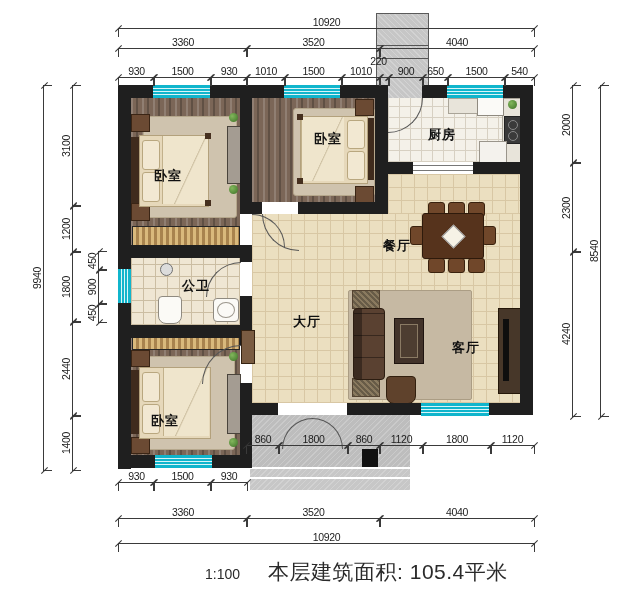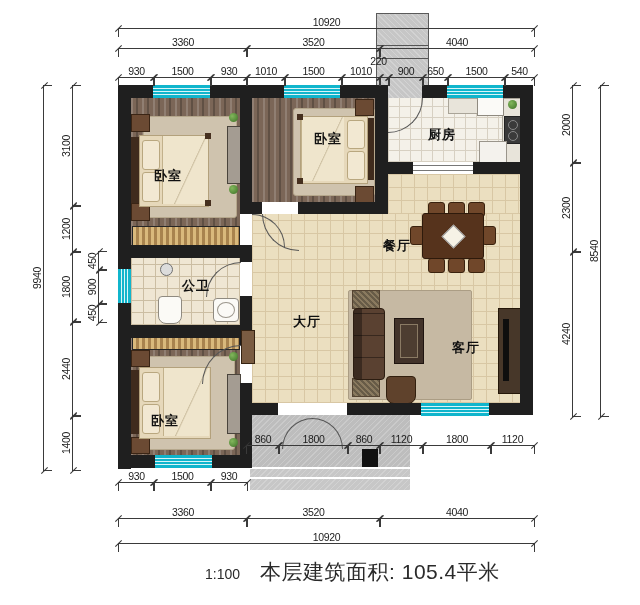--- a/index.html
+++ b/index.html
@@ -92,21 +92,21 @@
   .dim.h::after{right:-5px;top:-1px;}
   .dim.v::before{left:-4px;top:-1px;}
   .dim.v::after{left:-4px;bottom:-1px;}
   .dim > span{position:absolute;font-size:10.5px;color:#1c1c1c;white-space:nowrap;letter-spacing:-0.3px;}
   .dim.h > span{left:50%;top:-13px;transform:translateX(-50%);}
   .dim.v > span{top:50%;left:-7px;transform:translate(-50%,-50%) rotate(-90deg);}
   
   #caption{position:absolute;left:193px;top:558px;display:flex;align-items:baseline;z-index:7;color:#2a2a2a;}
   #caption .title{font-size:21px;border-bottom:2px solid #333;padding:0 4px 3px 0;}
   #caption .scale{font-size:14px;margin-left:12px;}
-  #caption .area{font-size:21px;margin-left:20px;letter-spacing:0.5px;}
+  #caption .area{font-size:21px;margin-left:28px;letter-spacing:0.5px;}
 </style>
 </head>
 <body>
 
 <div id="canvas">
 
   <div class="flue" style="left:376px;top:13px;width:51px;height:85px;">
     <div class="flue-line" style="top:31px;"></div>
     <div class="flue-line" style="top:44px;"></div>
   </div>

